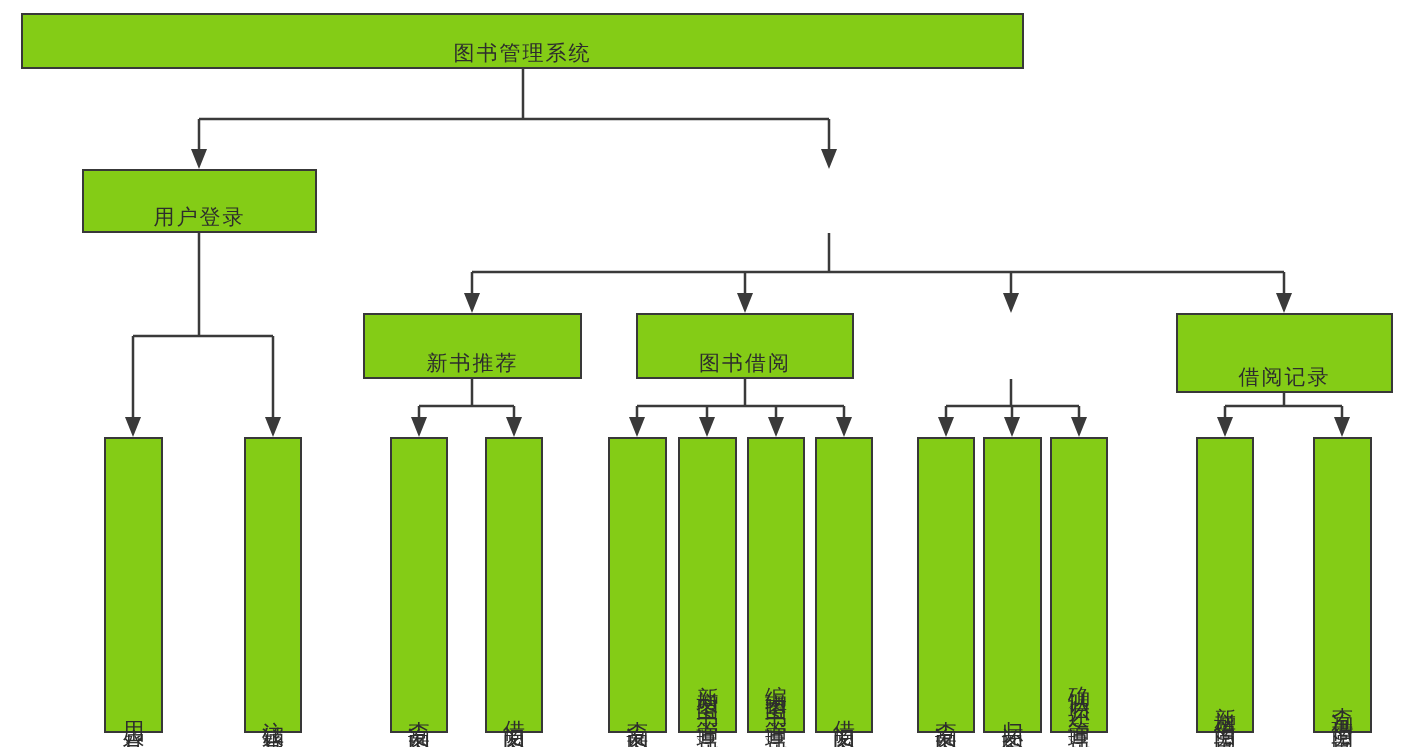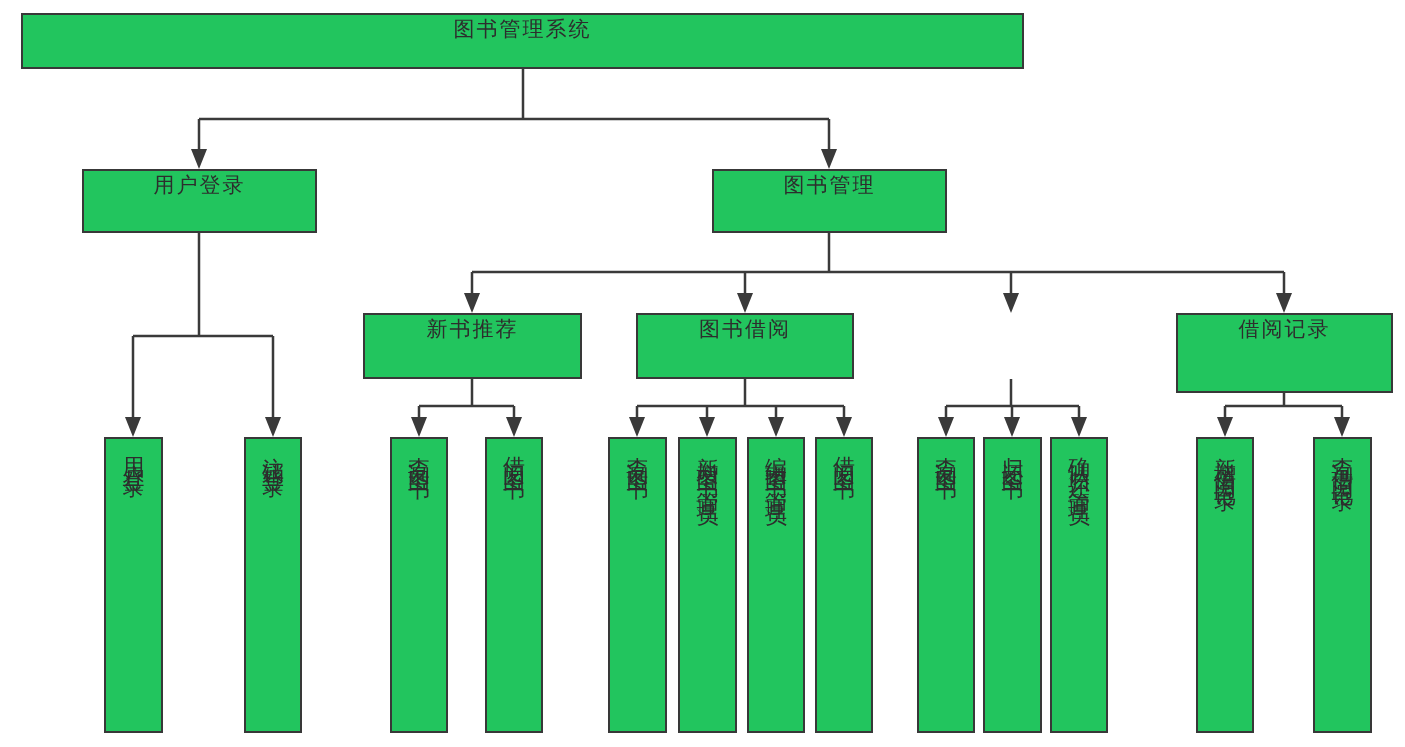--- a/index.html
+++ b/index.html
@@ -21,23 +21,23 @@
     position: absolute;
     left: 0;
     top: 0;
     width: 1405px;
     height: 747px;
   }
   .node {
     position: absolute;
     box-sizing: border-box;
     border: 2.5px solid #383838;
-    background: #22c55e;
+    background: #84cc16;
     display: flex;
-    align-items: flex-start;
+    align-items: flex-end;
     justify-content: center;
     text-align: center;
   }
   .node.h span {
     font-size: 21px;
     letter-spacing: 2px;
     white-space: nowrap;
     color: #2d2d2d;
   }
   .node.v span {
@@ -104,23 +104,20 @@
     </g>
   </svg>
 
   <div class="node h" style="left:21px;top:13px;width:1003px;height:56px">
     <span>图书管理系统</span>
   </div>
 
   <div class="node h" style="left:82px;top:169px;width:235px;height:64px">
     <span>用户登录</span>
   </div>
-  <div class="node h" style="left:712px;top:169px;width:235px;height:64px">
-    <span>图书管理</span>
-  </div>
 
   <div class="node h" style="left:363px;top:313px;width:219px;height:66px">
     <span>新书推荐</span>
   </div>
   <div class="node h" style="left:636px;top:313px;width:218px;height:66px">
     <span>图书借阅</span>
   </div>
   <div class="node h" style="left:1176px;top:313px;width:217px;height:80px">
     <span>借阅记录</span>
   </div>

